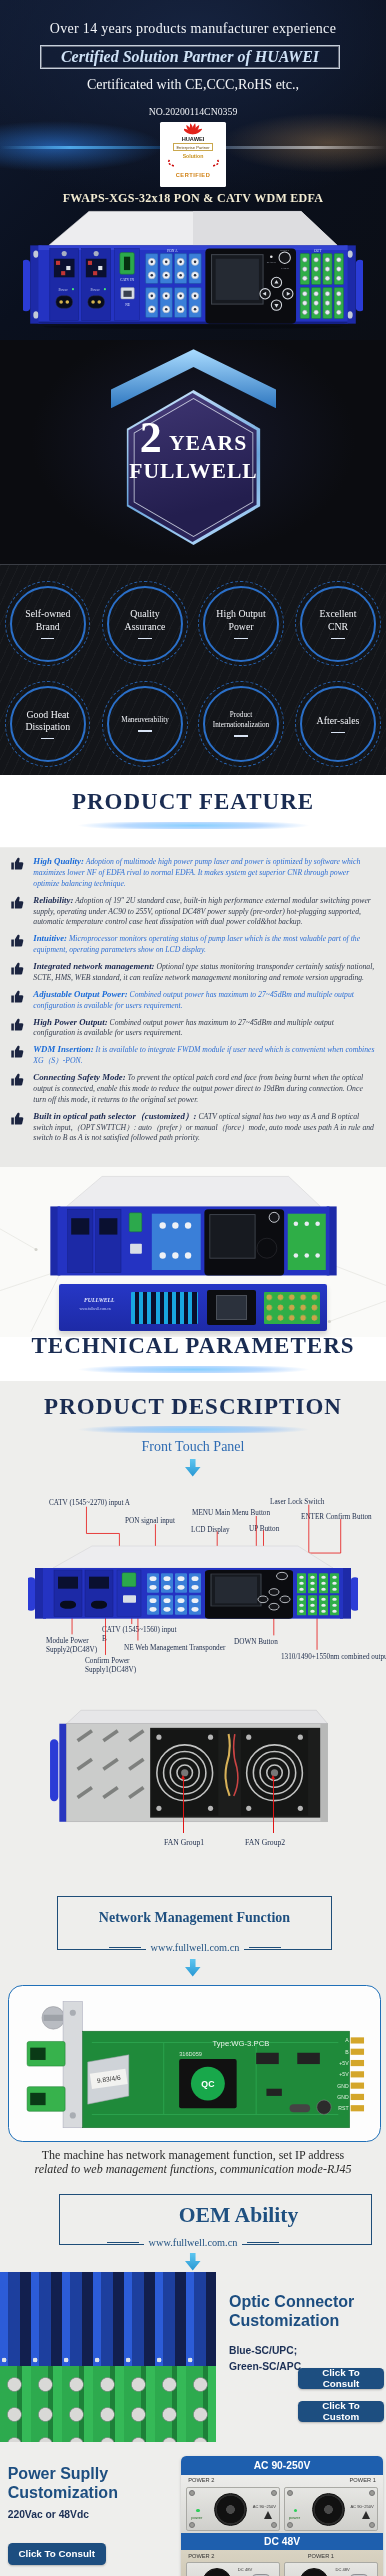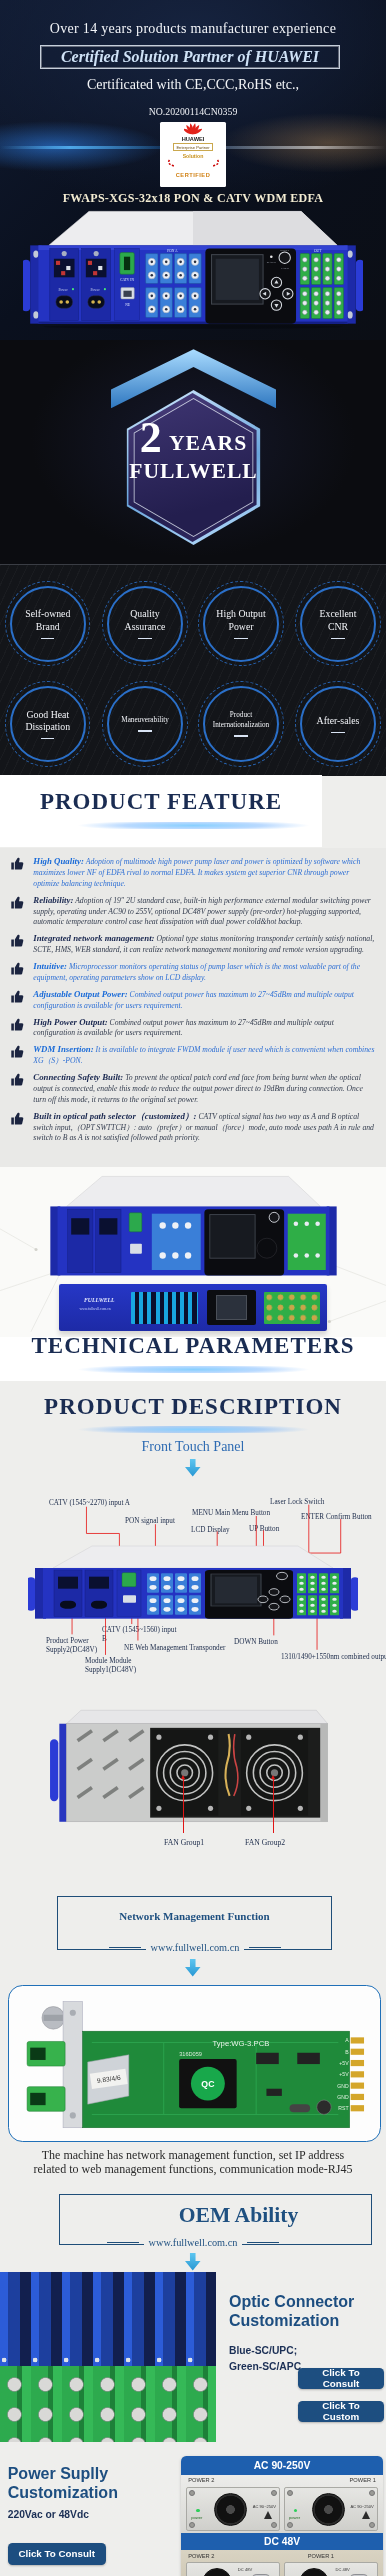--- a/index.html
+++ b/index.html
@@ -363,73 +363,73 @@
     <div class="circle small" style="left:203px;top:121px;">
       <span class="l1">Product</span>
         <span class="l2">Internationalization</span>
       </div>
     <div class="circle" style="left:300px;top:121px;">
       <span class="l1">After-sales</span>
         <span class="l2"></span>
       </div>
   </section>
 
-  <section class="abs white-band" style="left:0;top:775px;width:322px;height:72px;">
+  <section class="abs white-band" style="left:0;top:775px;width:386px;height:72px;">
     <div class="abs ctr big-h" style="top:14.4px;">PRODUCT FEATURE</div>
     <div class="abs glow" style="top:47px;"></div>
   </section>
 
   <section class="abs features">
     <div class="feat acc-b">
       <span class="thumb"><svg viewBox="0 0 24 24">
             <path d="M2 10h4v11H2zM7.5 21h9.2c1.1 0 2-.7 2.2-1.7l1.7-7.2A2 2 0 0 0 18.6 9.7H13.9l.9-4.4A1.9 1.9 0 0 0 11.2 3.8L7.5 10z"></path>
           </svg></span>
       <div class="ftext"><span class="ftitle">High Quality:</span> <span class="fbody">Adoption of multimode high power pump laser and power is optimized by software which maximizes lower NF of EDFA rival to normal EDFA. It makes system get superior CNR through power optimize balancing technique.</span></div>
     </div>
     <div class="feat acc-d">
       <span class="thumb"><svg viewBox="0 0 24 24">
             <path d="M2 10h4v11H2zM7.5 21h9.2c1.1 0 2-.7 2.2-1.7l1.7-7.2A2 2 0 0 0 18.6 9.7H13.9l.9-4.4A1.9 1.9 0 0 0 11.2 3.8L7.5 10z"></path>
           </svg></span>
       <div class="ftext"><span class="ftitle">Reliability:</span> <span class="fbody">Adoption of 19" 2U standard case, built-in high performance external modular switching power supply, operating under AC90 to 255V, optional DC48V power supply (pre-order) hot-plugging supported, automatic temperature control case heat dissipation with dual power cold&amp;hot backup.</span></div>
     </div>
+    <div class="feat acc-b">
+      <span class="thumb"><svg viewBox="0 0 24 24">
+            <path d="M2 10h4v11H2zM7.5 21h9.2c1.1 0 2-.7 2.2-1.7l1.7-7.2A2 2 0 0 0 18.6 9.7H13.9l.9-4.4A1.9 1.9 0 0 0 11.2 3.8L7.5 10z"></path>
+          </svg></span>
+      <div class="ftext"><span class="ftitle">Intuitive:</span> <span class="fbody">Microprocessor monitors operating status of pump laser which is the most valuable part of the equipment, operating parameters show on LCD display.</span></div>
+    </div>
     <div class="feat acc-d">
       <span class="thumb"><svg viewBox="0 0 24 24">
             <path d="M2 10h4v11H2zM7.5 21h9.2c1.1 0 2-.7 2.2-1.7l1.7-7.2A2 2 0 0 0 18.6 9.7H13.9l.9-4.4A1.9 1.9 0 0 0 11.2 3.8L7.5 10z"></path>
           </svg></span>
       <div class="ftext"><span class="ftitle">Integrated network management:</span> <span class="fbody">Optional type status monitoring transponder certainly satisfy national, SCTE, HMS, WEB standard, it can realize network management monitoring and remote version upgrading.</span></div>
     </div>
     <div class="feat acc-b">
       <span class="thumb"><svg viewBox="0 0 24 24">
             <path d="M2 10h4v11H2zM7.5 21h9.2c1.1 0 2-.7 2.2-1.7l1.7-7.2A2 2 0 0 0 18.6 9.7H13.9l.9-4.4A1.9 1.9 0 0 0 11.2 3.8L7.5 10z"></path>
           </svg></span>
-      <div class="ftext"><span class="ftitle">Intuitive:</span> <span class="fbody">Microprocessor monitors operating status of pump laser which is the most valuable part of the equipment, operating parameters show on LCD display.</span></div>
-    </div>
-    <div class="feat acc-b">
-      <span class="thumb"><svg viewBox="0 0 24 24">
-            <path d="M2 10h4v11H2zM7.5 21h9.2c1.1 0 2-.7 2.2-1.7l1.7-7.2A2 2 0 0 0 18.6 9.7H13.9l.9-4.4A1.9 1.9 0 0 0 11.2 3.8L7.5 10z"></path>
-          </svg></span>
       <div class="ftext"><span class="ftitle">Adjustable Output Power:</span> <span class="fbody">Combined output power has maximum to 27~45dBm and multiple output configuration is available for users requirement.</span></div>
     </div>
     <div class="feat acc-d">
       <span class="thumb"><svg viewBox="0 0 24 24">
             <path d="M2 10h4v11H2zM7.5 21h9.2c1.1 0 2-.7 2.2-1.7l1.7-7.2A2 2 0 0 0 18.6 9.7H13.9l.9-4.4A1.9 1.9 0 0 0 11.2 3.8L7.5 10z"></path>
           </svg></span>
       <div class="ftext"><span class="ftitle">High Power Output:</span> <span class="fbody">Combined output power has maximum to 27~45dBm and multiple output configuration is available for users requirement.</span></div>
     </div>
     <div class="feat acc-b">
       <span class="thumb"><svg viewBox="0 0 24 24">
             <path d="M2 10h4v11H2zM7.5 21h9.2c1.1 0 2-.7 2.2-1.7l1.7-7.2A2 2 0 0 0 18.6 9.7H13.9l.9-4.4A1.9 1.9 0 0 0 11.2 3.8L7.5 10z"></path>
           </svg></span>
       <div class="ftext"><span class="ftitle">WDM Insertion:</span> <span class="fbody">It is available to integrate FWDM module if user need which is convenient when combines XG（S）-PON.</span></div>
     </div>
     <div class="feat acc-d">
       <span class="thumb"><svg viewBox="0 0 24 24">
             <path d="M2 10h4v11H2zM7.5 21h9.2c1.1 0 2-.7 2.2-1.7l1.7-7.2A2 2 0 0 0 18.6 9.7H13.9l.9-4.4A1.9 1.9 0 0 0 11.2 3.8L7.5 10z"></path>
           </svg></span>
-      <div class="ftext"><span class="ftitle">Connecting Safety Built:</span> <span class="fbody">To prevent the optical patch cord end face from being burnt when the optical output is connected, enable this mode to reduce the output power direct to 19dBm during connection. Once turn off this mode, it returns to the original set power.</span></div>
+      <div class="ftext"><span class="ftitle">Connecting Safety Mode:</span> <span class="fbody">To prevent the optical patch cord end face from being burnt when the optical output is connected, enable this mode to reduce the output power direct to 19dBm during connection. Once turn off this mode, it returns to the original set power.</span></div>
     </div>
     <div class="feat acc-d">
       <span class="thumb"><svg viewBox="0 0 24 24">
             <path d="M2 10h4v11H2zM7.5 21h9.2c1.1 0 2-.7 2.2-1.7l1.7-7.2A2 2 0 0 0 18.6 9.7H13.9l.9-4.4A1.9 1.9 0 0 0 11.2 3.8L7.5 10z"></path>
           </svg></span>
       <div class="ftext"><span class="ftitle">Built in optical path selector（customized）:</span> <span class="fbody">CATV optical signal has two way as A and B optical switch input,（OPT SWTTCH）: auto（prefer）or manual（force）mode, auto mode uses path A in rule and switch to B as A is not satisfied followed path priority.</span></div>
     </div>
   </section>
 
   <section class="abs stacked">
@@ -490,22 +490,22 @@
     <div class="abs ctr sub-h" style="top:58px;">Front Touch Panel</div>
     <div class="abs arrow-dn" style="top:78px;"></div>
 
     <div class="callout" style="left:49px;top:118px;">CATV (1545~2270) input A</div>
     <div class="callout" style="left:125px;top:136px;">PON signal input</div>
     <div class="callout" style="left:192px;top:128px;">MENU Main Menu Button</div>
     <div class="callout" style="left:191px;top:145px;">LCD Display</div>
     <div class="callout" style="left:249px;top:144px;">UP Button</div>
     <div class="callout" style="left:270px;top:117px;">Laser Lock Switch</div>
     <div class="callout" style="left:301px;top:132px;width:88px;">ENTER Confirm Button</div>
-    <div class="callout" style="left:46px;top:256px;width:85px;">Product Power Supply2(DC48V)</div>
-    <div class="callout" style="left:85px;top:276px;width:85px;">Module Module Supply1(DC48V)</div>
+    <div class="callout" style="left:46px;top:256px;width:85px;">Module Power Supply2(DC48V)</div>
+    <div class="callout" style="left:85px;top:276px;width:85px;">Confirm Power Supply1(DC48V)</div>
     <div class="callout" style="left:102px;top:245px;width:80px;">CATV (1545~1560) input B</div>
     <div class="callout" style="left:124px;top:263px;width:170px;">NE Web Management Transponder</div>
     <div class="callout" style="left:234px;top:257px;">DOWN Button</div>
     <div class="callout" style="left:243px;top:272px;width:142px;margin-left:38px;">1310/1490+1550nm combined output port</div>
 
     <svg class="abs" style="left:0;top:103px;" width="386" height="206" viewBox="0 0 750 400">
       <g stroke="#e51818" stroke-width="1.6" fill="none">
         <path d="M168 44 L168 96 L232 96 L232 172"></path>
         <path d="M302 78 L302 176"></path>
         <path d="M498 62 L498 215"></path>
@@ -667,21 +667,21 @@
           <circle cx="487" cy="204" r="5" fill="#b5b5b5"></circle>
       </g>
       <rect x="526" y="40" width="14" height="190" fill="#b8b9b8"></rect>
     </svg>
     <div class="redline" style="left:183px;top:398px;height:54px;"></div>
     <div class="redline" style="left:273px;top:398px;height:54px;"></div>
     <div class="fanlab" style="left:164px;top:457px;">FAN Group1</div>
     <div class="fanlab" style="left:245px;top:457px;">FAN Group2</div>
 
     <div class="nmbox" style="left:57px;top:515px;width:273px;height:52px;">
-      <div class="ctr nm-title" style="margin-top:13.4px;font-size:11px;">Network Management Function</div>
+      <div class="ctr nm-title" style="margin-top:13.4px;font-size:14px;">Network Management Function</div>
     </div>
     <div class="www-row" style="left:57px;top:561px;width:276px;">
       <i class="ln"></i>
         <span>www.fullwell.com.cn</span>
         <i class="ln"></i>
     </div>
     <div class="abs arrow-dn" style="top:578px;"></div>
 
     <div class="pcb-box">
       <svg width="368" height="151" viewBox="0 0 714 294">
@@ -725,21 +725,21 @@
           <text x="660" y="132">B</text>
           <text x="660" y="154">+5V</text>
           <text x="660" y="176">+5V</text>
           <text x="660" y="198">GND</text>
           <text x="660" y="220">GND</text>
           <text x="660" y="242">RST</text>
         </g>
       </svg>
     </div>
     <div class="abs ctr caption" style="top:767px;">The machine has network management function, set IP address</div>
-    <div class="abs ctr caption" style="top:781px;">related to web management functions, communication mode-RJ45</div>
+    <div class="abs ctr caption" style="top:781px;font-style:italic;">related to web management functions, communication mode-RJ45</div>
 
     <div class="nmbox" style="left:59px;top:813px;width:265px;height:49px;padding-left:46px;">
       <div class="ctr nm-title" style="margin-top:8.2px;font-size:21.6px;">OEM Ability</div>
     </div>
     <div class="www-row" style="left:59px;top:856px;width:268px;">
       <i class="ln"></i>
         <span>www.fullwell.com.cn</span>
         <i class="ln"></i>
     </div>
     <div class="abs arrow-dn" style="top:872px;"></div>

